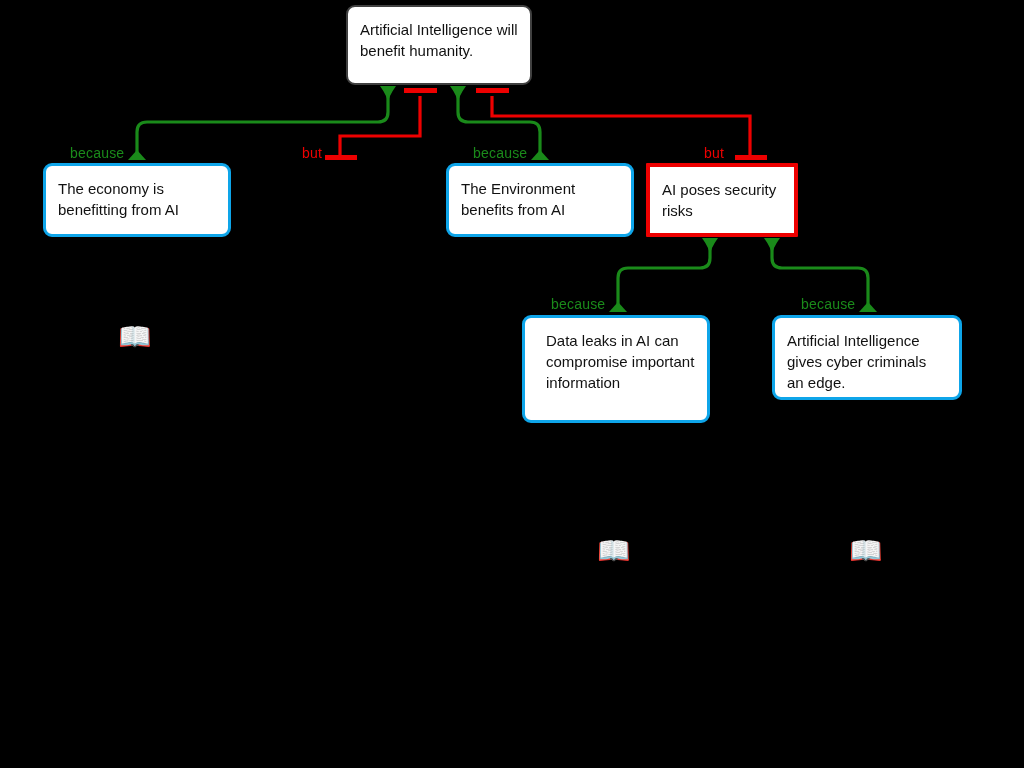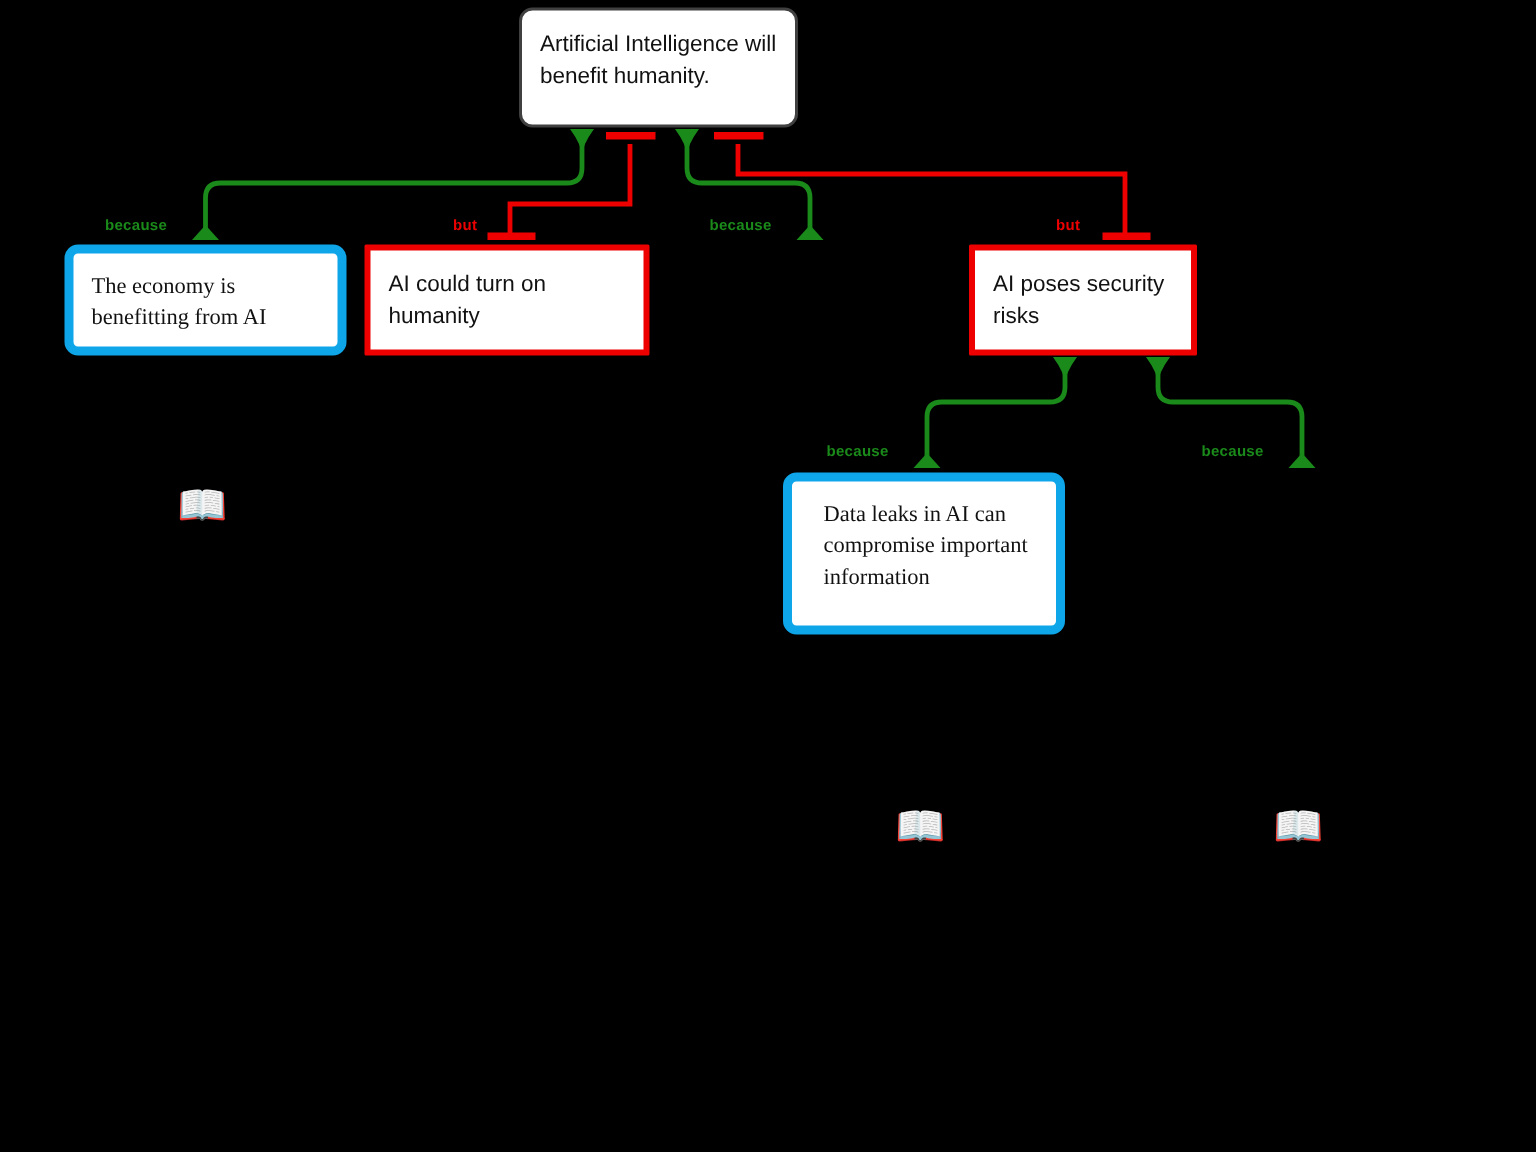--- a/index.html
+++ b/index.html
@@ -33,32 +33,31 @@
     line-height: 21px;
     color: #111111;
     white-space: pre-line;
     overflow: hidden;
   }
   .node.root {
     border: 2px solid #404040;
     border-radius: 9px;
   }
   .node.support {
-    border: 6px solid #0ea5e9;
+    border: 3px solid #0ea5e9;
     border-radius: 9px;
-    font-family: Liberation Serif, serif;
   }
   .node.oppose {
     border: 4px solid #ee0000;
     border-radius: 1px;
   }
   .conn-label {
     position: absolute;
-    font-size: 10px;
-    font-weight: bold;
+    font-size: 14px;
+    font-weight: normal;
     letter-spacing: 0.2px;
     white-space: nowrap;
   }
   .conn-label.because { color: #1a8a1a; }
   .conn-label.but { color: #ee0000; }
   .book-icon {
     position: absolute;
     width: 34px;
     height: 34px;
     line-height: 34px;
@@ -112,27 +111,28 @@
       <path d="M 772 238 L 772 258 Q 772 268 782 268 L 858 268 Q 868 268 868 278 L 868 312" fill="none" stroke="#1a8a1a" stroke-width="3.2"></path>
       <path d="M 764 238 L 780 238 Q 772 249 772 256 Q 772 249 764 238 Z" fill="#1a8a1a"></path>
       <path d="M 859 312 L 877 312 L 868 302 Z" fill="#1a8a1a"></path>
     </g>
   </svg>
 
   <div class="node root" style="left:346px; top:5px; width:186px; height:80px;">Artificial Intelligence will benefit humanity.</div>
 
   <div class="node support" style="left:43px; top:163px; width:188px; height:74px;">The economy is benefitting from AI</div>
 
-  <div class="node oppose" style="left:243px; top:163px; width:190px; height:74px;">AI could turn on humanity</div>
 
+  <div class="node support" style="left:446px; top:163px; width:188px; height:74px;">The Environment benefits from AI</div>
 
   <div class="node oppose" style="left:646px; top:163px; width:152px; height:74px;">AI poses security risks</div>
 
   <div class="node support" style="left:522px; top:315px; width:188px; height:108px;padding-left:21px;">Data leaks in AI can compromise important information</div>
 
+  <div class="node support" style="left:772px; top:315px; width:190px; height:85px;">Artificial Intelligence gives cyber criminals an edge.</div>
 
   <div class="conn-label because" style="left:70px; top:145px;">because</div>
 
   <div class="conn-label but" style="left:302px; top:145px;">but</div>
 
   <div class="conn-label because" style="left:473px; top:145px;">because</div>
 
   <div class="conn-label but" style="left:704px; top:145px;">but</div>
 
   <div class="conn-label because" style="left:551px; top:296px;">because</div>

